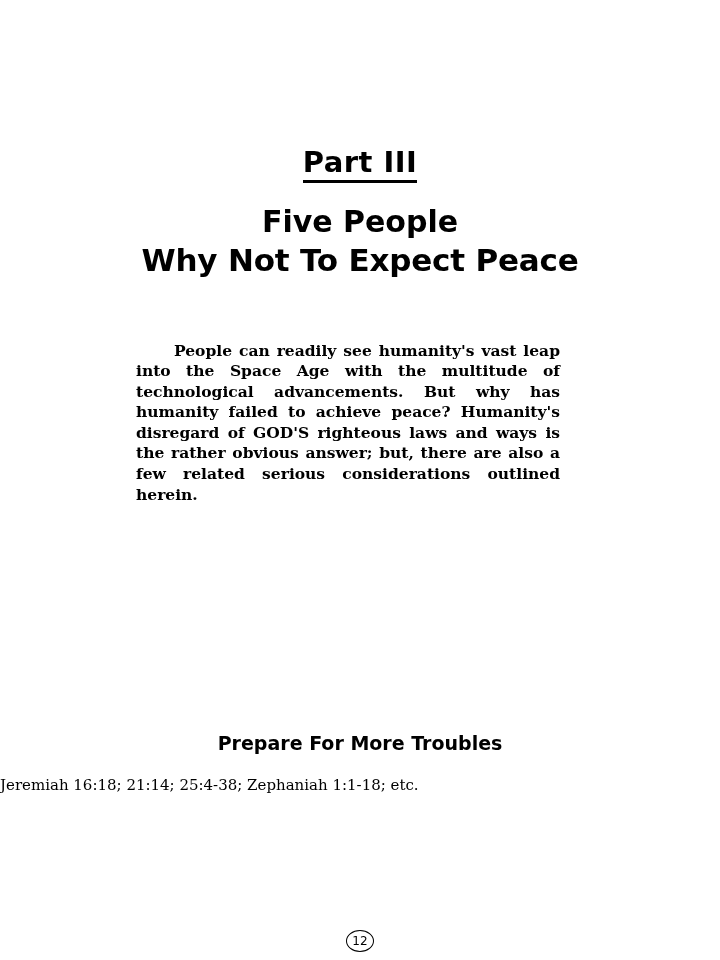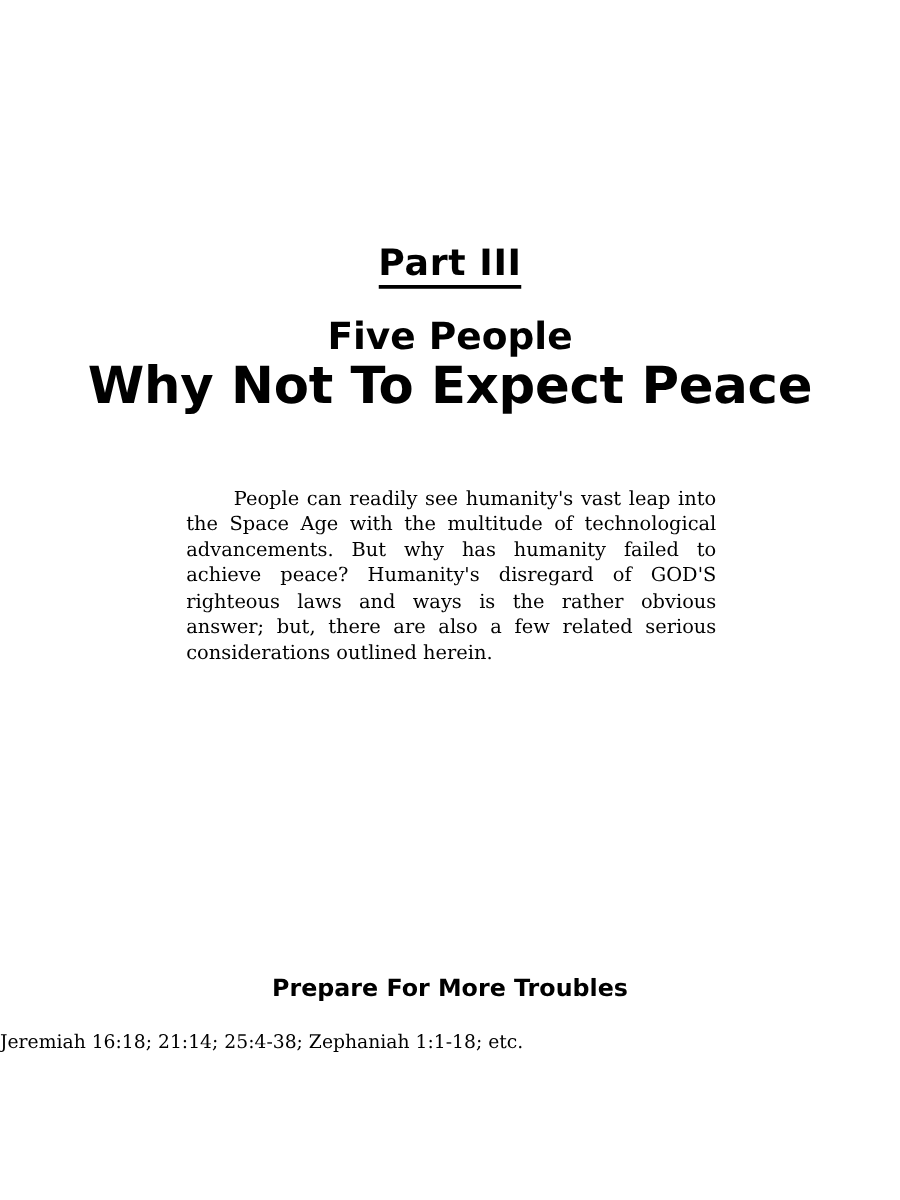--- a/index.html
+++ b/index.html
@@ -14,21 +14,20 @@
     color: #000000;
     position: relative;
     overflow: hidden;
   }
 
   .page {
     position: relative;
     width: 720px;
     height: 800px;
     box-sizing: border-box;
-    margin-top: 48px;
   }
 
   .part-title {
     position: absolute;
     top: 145px;
     left: 0;
     width: 720px;
     text-align: center;
     font-family: "DejaVu Sans", sans-serif;
     font-weight: bold;
@@ -47,35 +46,36 @@
     width: 720px;
     text-align: center;
     font-family: "DejaVu Sans", sans-serif;
     font-weight: bold;
     font-size: 30px;
     line-height: 38px;
     letter-spacing: 0px;
   }
   .main-title .line2 {
     display: block;
-    font-size: 41px;
+    font-size: 31px;
     letter-spacing: -0.2px;
   }
 
   .body-para {
     position: absolute;
     top: 325px;
-    left: 149px;
+    left: 136px;
     width: 424px;
     text-align: justify;
     text-align-last: left;
     font-family: "DejaVu Serif", serif;
     font-size: 15.5px;
     line-height: 20.6px;
     text-indent: 38px;
+    font-weight: bold;
   }
 
   .section-heading {
     position: absolute;
     top: 732px;
     left: 0;
     width: 720px;
     text-align: center;
     font-family: "DejaVu Sans", sans-serif;
     font-weight: bold;

